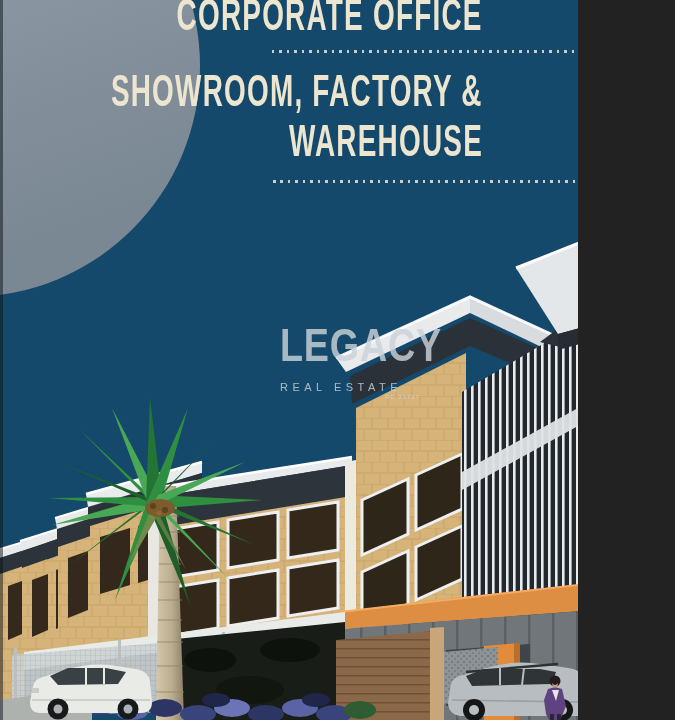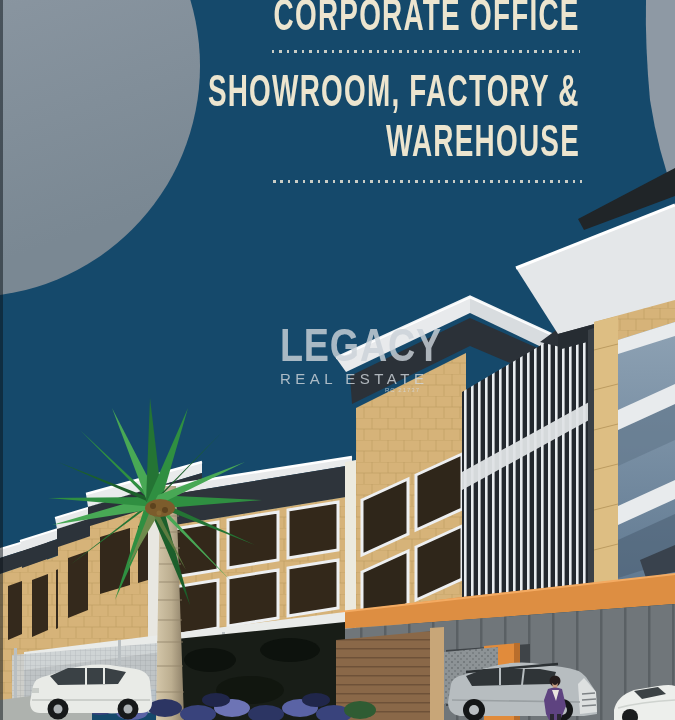--- a/index.html
+++ b/index.html
@@ -1,17 +1,17 @@
 <!DOCTYPE html>
 <html><head>
 <meta charset="utf-8">
 <style>
   html,body{margin:0;padding:0;background:#222;}
   .poster{
-    position:relative;width:675px;height:720px;overflow:hidden;
+    position:relative;width:578px;height:720px;overflow:hidden;
     background:#4c1d95;
     font-family:"Liberation Sans", sans-serif;
   }
   .scene{position:absolute;inset:0;}
 
   
   .h-line{
     position:absolute;right:95px;color:#ece5cf;font-weight:bold;
     font-size:45px;line-height:1;letter-spacing:2px;white-space:nowrap;
     transform:scaleX(.62);transform-origin:100% 0;
@@ -25,21 +25,21 @@
   }
   .d1{top:50px;left:272px;width:308px}
   .d2{top:180px;left:273px;width:309px}
 
   
   .wm{position:absolute;left:280px;top:322px;width:150px;}
   .wm-brand{
     font-size:46px;font-weight:bold;letter-spacing:1px;line-height:1;
     color:rgba(203,210,216,.82);transform:scaleX(.82);transform-origin:0 0;white-space:nowrap;
   }
-  .wm-sub{margin-top:3px;font-size:15px;letter-spacing:4.5px;line-height:1;
+  .wm-sub{margin-top:14px;font-size:11px;letter-spacing:4.5px;line-height:1;
     color:rgba(210,216,221,.8);white-space:nowrap;}
   .wm-reg{width:140px;margin-top:1px;font-size:6px;letter-spacing:1px;text-align:right;
     color:rgba(214,219,224,.75);}
 </style>
 </head>
 <body>
 
 <div class="poster">
 
   <svg class="scene" viewBox="0 0 675 720" width="675" height="720" xmlns="http://www.w3.org/2000/svg">

